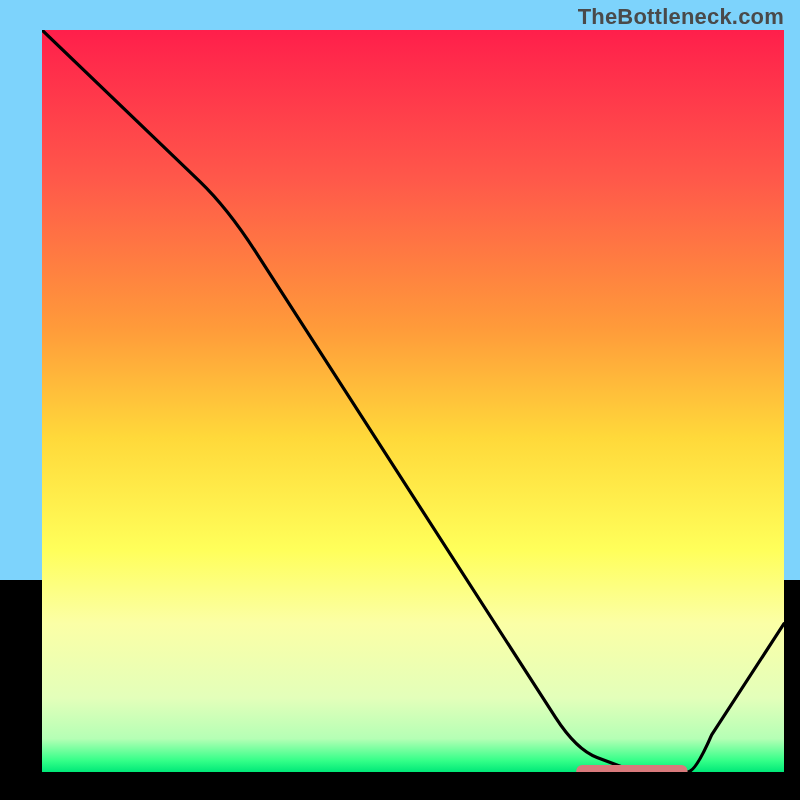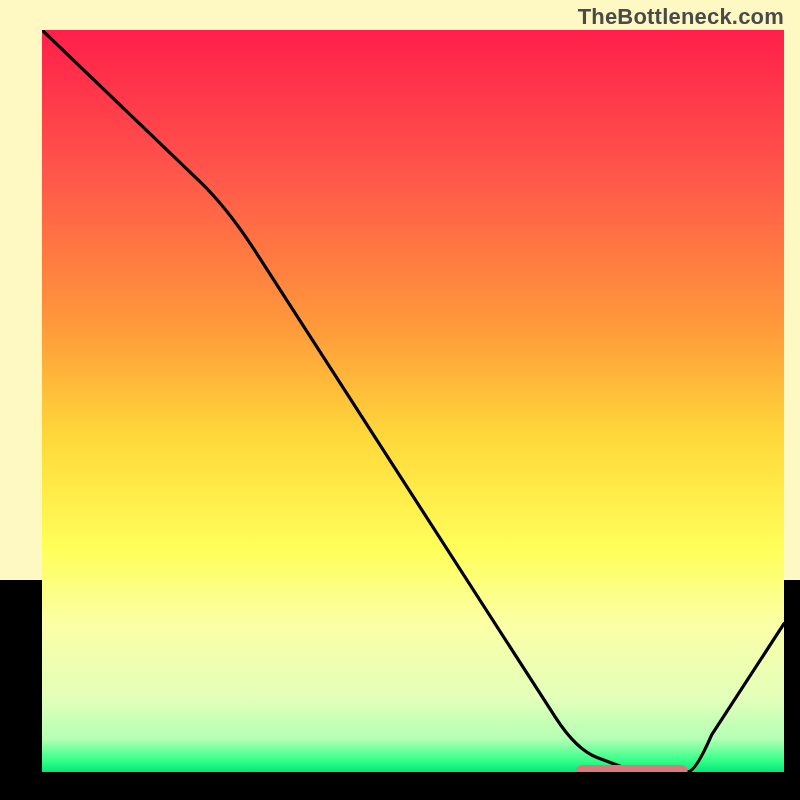--- a/index.html
+++ b/index.html
@@ -8,21 +8,21 @@
     width: 800px;
     height: 800px;
     background: #000;
     font-family: Arial, Helvetica, sans-serif;
     overflow: hidden;
   }
   .frame {
     position: relative;
     width: 800px;
     height: 580px;
-    background: #fef9c3;
+    background: #7dd3fc;
   }
   .watermark {
     position: absolute;
     top: 4px;
     right: 16px;
     color: #4a4a4a;
     font-size: 22px;
     font-weight: bold;
     letter-spacing: 0.2px;
     z-index: 5;

